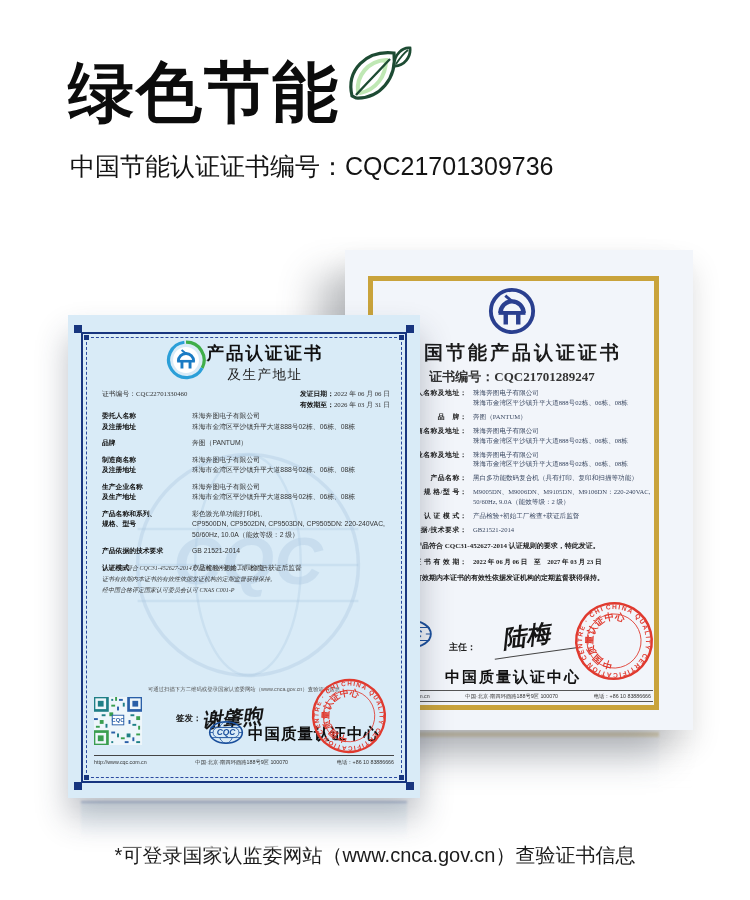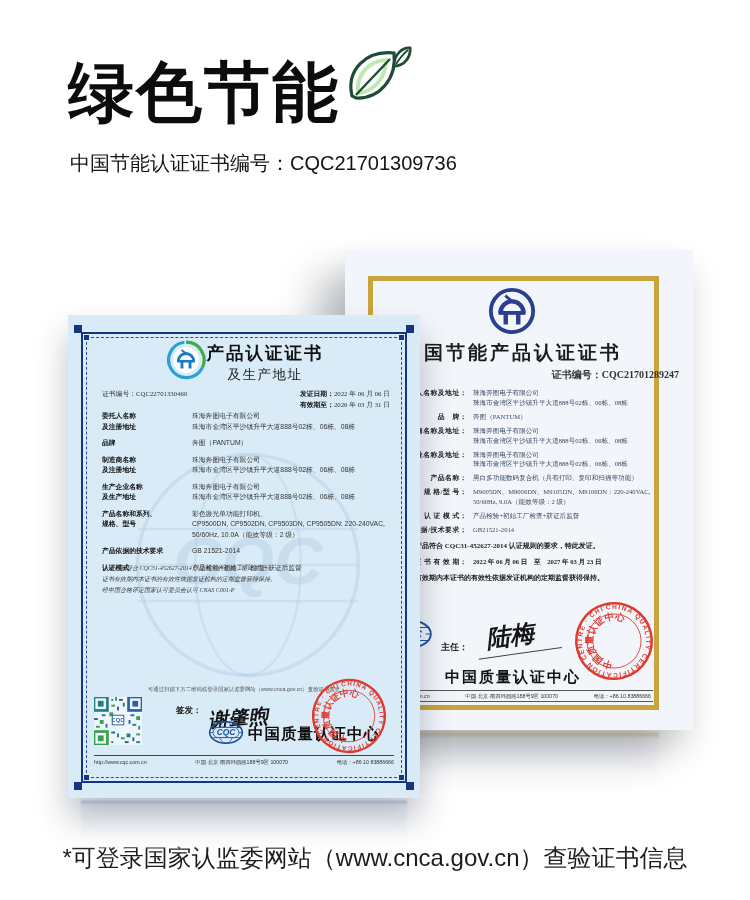--- a/index.html
+++ b/index.html
@@ -2,40 +2,40 @@
 <html><head>
 <meta charset="utf-8">
 <style>
   html,body{margin:0;padding:0;background:#fff;}
   .page{position:relative;width:750px;height:900px;background:#fff;overflow:hidden;
         font-family:"Liberation Sans","DejaVu Sans",sans-serif;color:#111;}
   
   .page-title{position:absolute;left:68px;top:48px;font-size:66px;font-weight:900;
               letter-spacing:2px;color:#0c0c0c;text-align:center;}
   .leaf-wrap{position:absolute;left:344px;top:44px;}
-  .page-subtitle{position:absolute;left:70px;top:150px;font-size:20px;color:#141414;}
+  .page-subtitle{position:absolute;left:70px;top:150px;font-size:25px;color:#141414;}
   
   .scene{position:absolute;left:0;top:200px;width:750px;height:640px;}
   .cert{position:absolute;box-sizing:border-box;}
   
   .cg{left:345px;top:50px;width:348px;height:480px;background:#f2f5fa;z-index:2;
       box-shadow:-30px 26px 34px rgba(75,80,90,.32),0 16px 28px rgba(0,0,0,.12);}
   .cg-frame{position:absolute;left:23px;top:26px;right:34px;bottom:20px;border:5px solid #c9a33b;}
   .cg-logo{position:absolute;left:0;right:14px;top:36px;text-align:center;}
   .cg-title{position:absolute;left:0;right:14px;top:90px;text-align:center;font-size:19px;
             font-weight:800;letter-spacing:3px;color:#1b1b1b;}
-  .cg-no{position:absolute;left:0;right:14px;top:118px;text-align:right;font-size:10px;
+  .cg-no{position:absolute;left:0;right:14px;top:118px;text-align:center;font-size:13px;
          font-weight:700;color:#333;font-family:"Liberation Serif",serif;}
   .cg-fields{position:absolute;left:26px;right:16px;top:138px;display:flex;flex-direction:column;gap:4px;
              font-family:"Liberation Serif",serif;}
   .cg-row{display:flex;gap:6px;}
   .cg-lab{width:96px;flex:none;text-align:right;font-size:6.8px;font-weight:700;color:#1c1c1c;letter-spacing:.5px;}
   .cg-val{flex:1;font-size:6.6px;color:#3c4a63;white-space:pre-line;line-height:1.5;}
   .cg-wide{font-size:7px;font-weight:700;color:#1c1c1c;margin:2px 0 2px 30px;}
-  .cg-sign{position:absolute;left:42px;top:368px;display:flex;align-items:flex-end;gap:8px;}
+  .cg-sign{position:absolute;left:42px;top:368px;display:flex;align-items:flex-end;gap:16px;}
   .cg-dirlab{font-size:9px;font-weight:700;color:#222;}
   .sig{font-family:"Liberation Serif",serif;font-style:italic;font-weight:700;color:#151515;}
   .cg-sig{display:inline-block;font-size:24px;transform:rotate(-8deg);border-bottom:1px solid #444;
           padding:0 26px 2px 10px;}
   .cg-org{position:absolute;left:58px;top:418px;width:220px;text-align:center;font-size:15px;
           font-weight:800;letter-spacing:2px;color:#111;}
   .cg-footer{position:absolute;left:30px;right:40px;top:440px;border-top:1px solid #555;border-bottom:1px solid #555;
              display:flex;justify-content:space-between;font-size:5.3px;color:#333;padding:1.5px 2px;}
   .cg-stamp{position:absolute;left:228px;top:350px;}
   
@@ -54,40 +54,40 @@
   .cb-meta b{color:#101010;}
   .cb-meta .dates{text-align:left;line-height:1.6;}
   .cb-fields{position:absolute;left:34px;right:26px;top:96px;display:flex;flex-direction:column;gap:6px;}
   .cb-row{display:flex;gap:6px;}
   .cb-lab{width:84px;flex:none;font-size:6.8px;font-weight:700;color:#101010;white-space:pre-line;line-height:1.55;}
   .cb-val{flex:1;font-size:6.8px;color:#333;white-space:pre-line;line-height:1.55;}
   .cb-fine{position:absolute;left:34px;right:30px;top:248px;font-size:6px;color:#3a3a3a;
            font-family:"Liberation Serif",serif;font-style:italic;white-space:pre-line;line-height:1.8;}
   .cb-note{position:absolute;left:44px;right:44px;top:371px;text-align:center;font-size:5.4px;color:#555;}
   .cb-qr{position:absolute;left:26px;top:382px;}
-  .cb-signrow{position:absolute;left:108px;top:390px;display:flex;align-items:flex-start;gap:6px;}
+  .cb-signrow{position:absolute;left:108px;top:390px;display:flex;align-items:center;gap:0;}
   .cb-signlab{font-size:8.5px;font-weight:700;color:#222;}
   .cb-sig{font-size:20px;transform:rotate(-5deg);display:inline-block;}
   .cb-org{position:absolute;left:140px;top:405px;display:flex;align-items:center;gap:4px;}
   .cb-orgname{font-size:15.5px;font-weight:800;letter-spacing:1px;color:#0e0e0e;}
   .cb-footer{position:absolute;left:26px;right:26px;top:440px;border-top:1px solid #444;
              display:flex;justify-content:space-between;font-size:5.3px;color:#333;padding-top:2.5px;}
   .cb-stamp{position:absolute;left:242px;top:362px;z-index:5;}
   .cb-watermark{position:absolute;left:60px;top:130px;opacity:.5;pointer-events:none;}
   
   .ghost{position:absolute;overflow:hidden;filter:blur(1.2px);}
   .ghost::after{content:'';position:absolute;inset:0;background:linear-gradient(to bottom,rgba(255,255,255,.35),#fff 88%);}
   .ghost-g{left:345px;top:532px;width:348px;height:66px;z-index:1;}
   .ghost-g .gi{position:absolute;inset:0 34px 0 23px;border-top:5px solid rgba(201,163,59,.45);
                background:rgba(238,242,248,.6);}
   .ghost-b{left:68px;top:601px;width:352px;height:46px;z-index:2;}
   .ghost-b .gi{position:absolute;inset:0 13px 0 13px;border-top:2px solid rgba(23,53,127,.4);
                background:rgba(213,233,246,.65);}
   
-  .footnote{position:absolute;left:0;right:0;top:842px;text-align:center;font-size:24px;color:#1c1c1c;}
+  .footnote{position:absolute;left:0;right:0;top:842px;text-align:center;font-size:20px;color:#1c1c1c;}
   .stampsvg{transform:rotate(-14deg);}
 </style>
 </head>
 <body>
 
 <div class="page">
 
   <div class="page-title">绿色节能</div>
   <div class="leaf-wrap">
     <svg width="68" height="66" viewBox="0 0 68 66">

